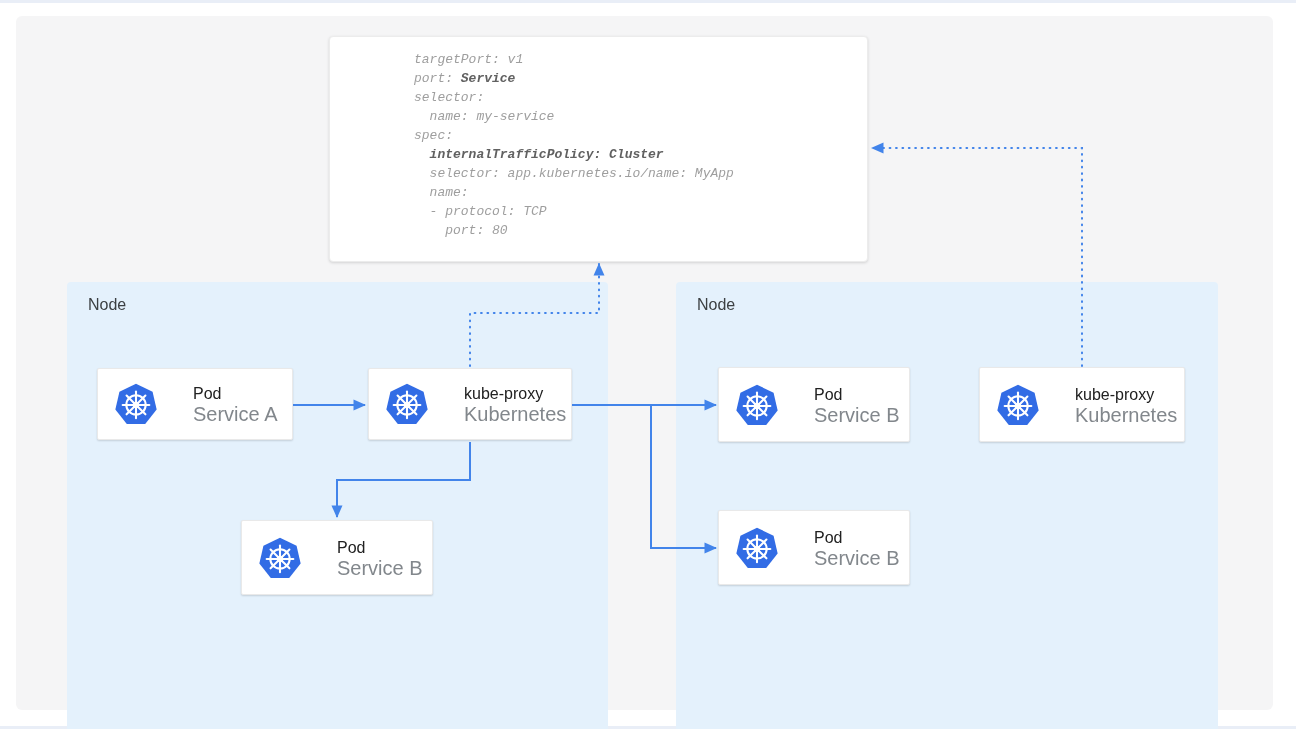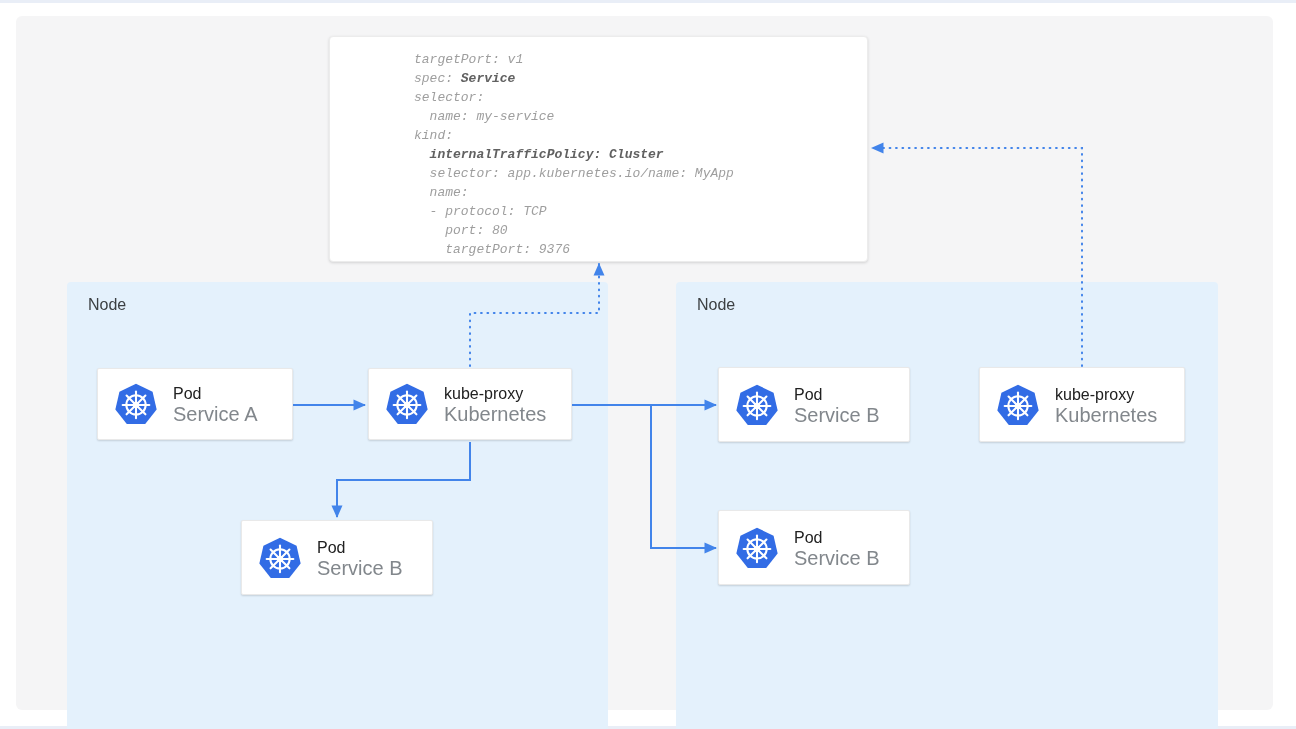--- a/index.html
+++ b/index.html
@@ -50,21 +50,21 @@
   .node-label{
     position:absolute;left:21px;top:14px;
     font-size:16px;color:var(--node-label);
   }
   .card{
     position:absolute;background:var(--card-bg);
     border:1px solid #e9e9e9;border-radius:2px;
     box-shadow:0 1px 2px rgba(0,0,0,0.14);
     box-sizing:border-box;
     display:flex;align-items:center;
-    padding-left:15px;gap:14px;
+    padding-left:15px;gap:34px;
   }
   .k8s-icon{width:46px;height:46px;flex:0 0 46px;display:block;}
   .k8s-icon polygon{fill:var(--k8s-blue);}
   .k8s-icon .wheel{stroke:#ffffff;fill:none;stroke-width:4.5;stroke-linecap:round;}
   .k8s-icon .hub{fill:#ffffff;stroke:none;}
   .card-title{font-size:16px;line-height:21px;color:var(--title-text);}
   .card-subtitle{font-size:20px;line-height:21px;color:var(--subtitle-text);}
   svg.overlay{position:absolute;left:0;top:0;pointer-events:none;}
   .arrow-line{stroke:var(--arrow);stroke-width:2;fill:none;}
   .arrow-dotted{stroke:var(--arrow);stroke-width:2;fill:none;stroke-dasharray:0.8 5.6;stroke-linecap:round;}
@@ -81,30 +81,29 @@
   <div class="node-label">Node</div>
 </div>
 
 <div class="node" style="left:676px;width:542px;">
   <div class="node-label">Node</div>
 </div>
 
 <div class="yaml-panel">
   <div class="yaml-code">
     <div class="code-line"><span>targetPort: v1</span><b></b></div>
-    <div class="code-line"><span>spec: </span><b>Service</b></div>
+    <div class="code-line"><span>port: </span><b>Service</b></div>
     <div class="code-line"><span>selector:</span><b></b></div>
     <div class="code-line"><span>  name: my-service</span><b></b></div>
-    <div class="code-line"><span>kind:</span><b></b></div>
+    <div class="code-line"><span>spec:</span><b></b></div>
     <div class="code-line"><span>  </span><b>internalTrafficPolicy: Cluster</b></div>
     <div class="code-line"><span>  selector: app.kubernetes.io/name: MyApp</span><b></b></div>
     <div class="code-line"><span>  name:</span><b></b></div>
     <div class="code-line"><span>  - protocol: TCP</span><b></b></div>
     <div class="code-line"><span>    port: 80</span><b></b></div>
-    <div class="code-line"><span>    targetPort: 9376</span><b></b></div>
   </div>
 </div>
 
 <div class="card" style="left:97px;top:368px;width:196px;height:72px;">
   <svg class="k8s-icon" viewBox="0 0 100 100">
     <polygon points="50,6 86,23.3 94.9,62.2 70,93.4 30,93.4 5.1,62.2 14,23.3"></polygon>
     <g class="wheel">
       <circle cx="50" cy="52" r="21"></circle>
       <line x1="50" y1="52" x2="50" y2="23"></line>
         <line x1="50" y1="52" x2="50" y2="81"></line>

